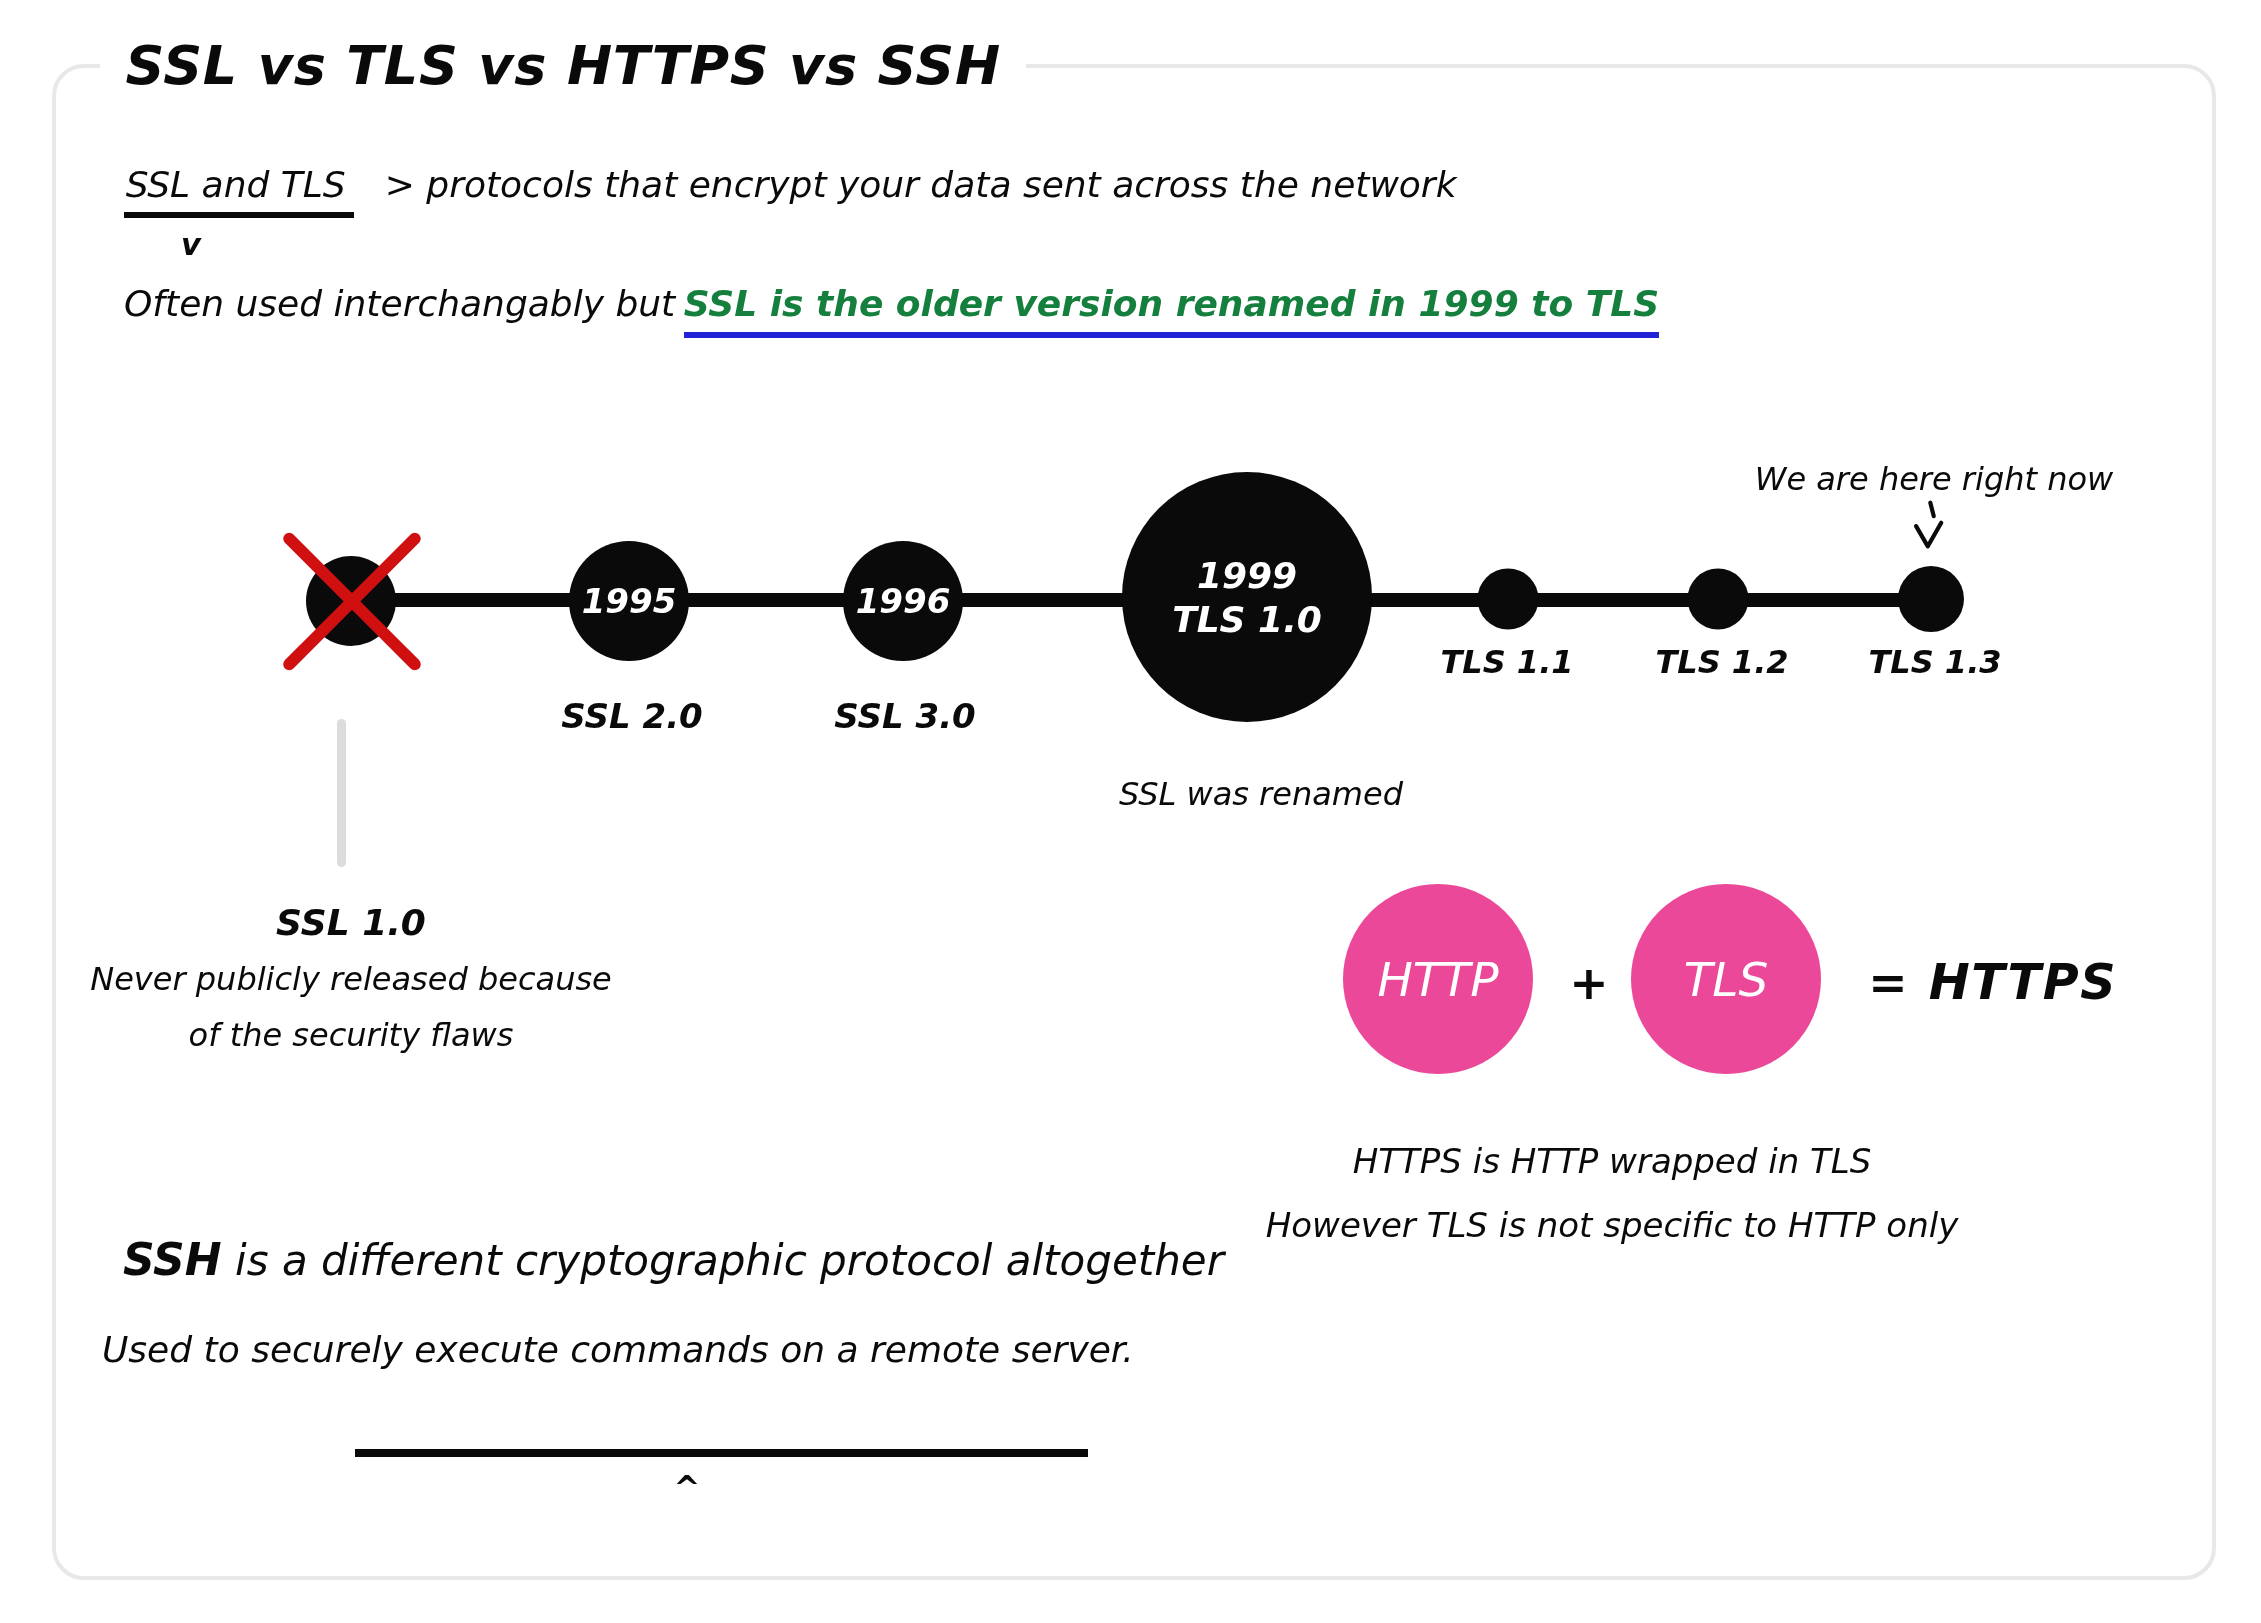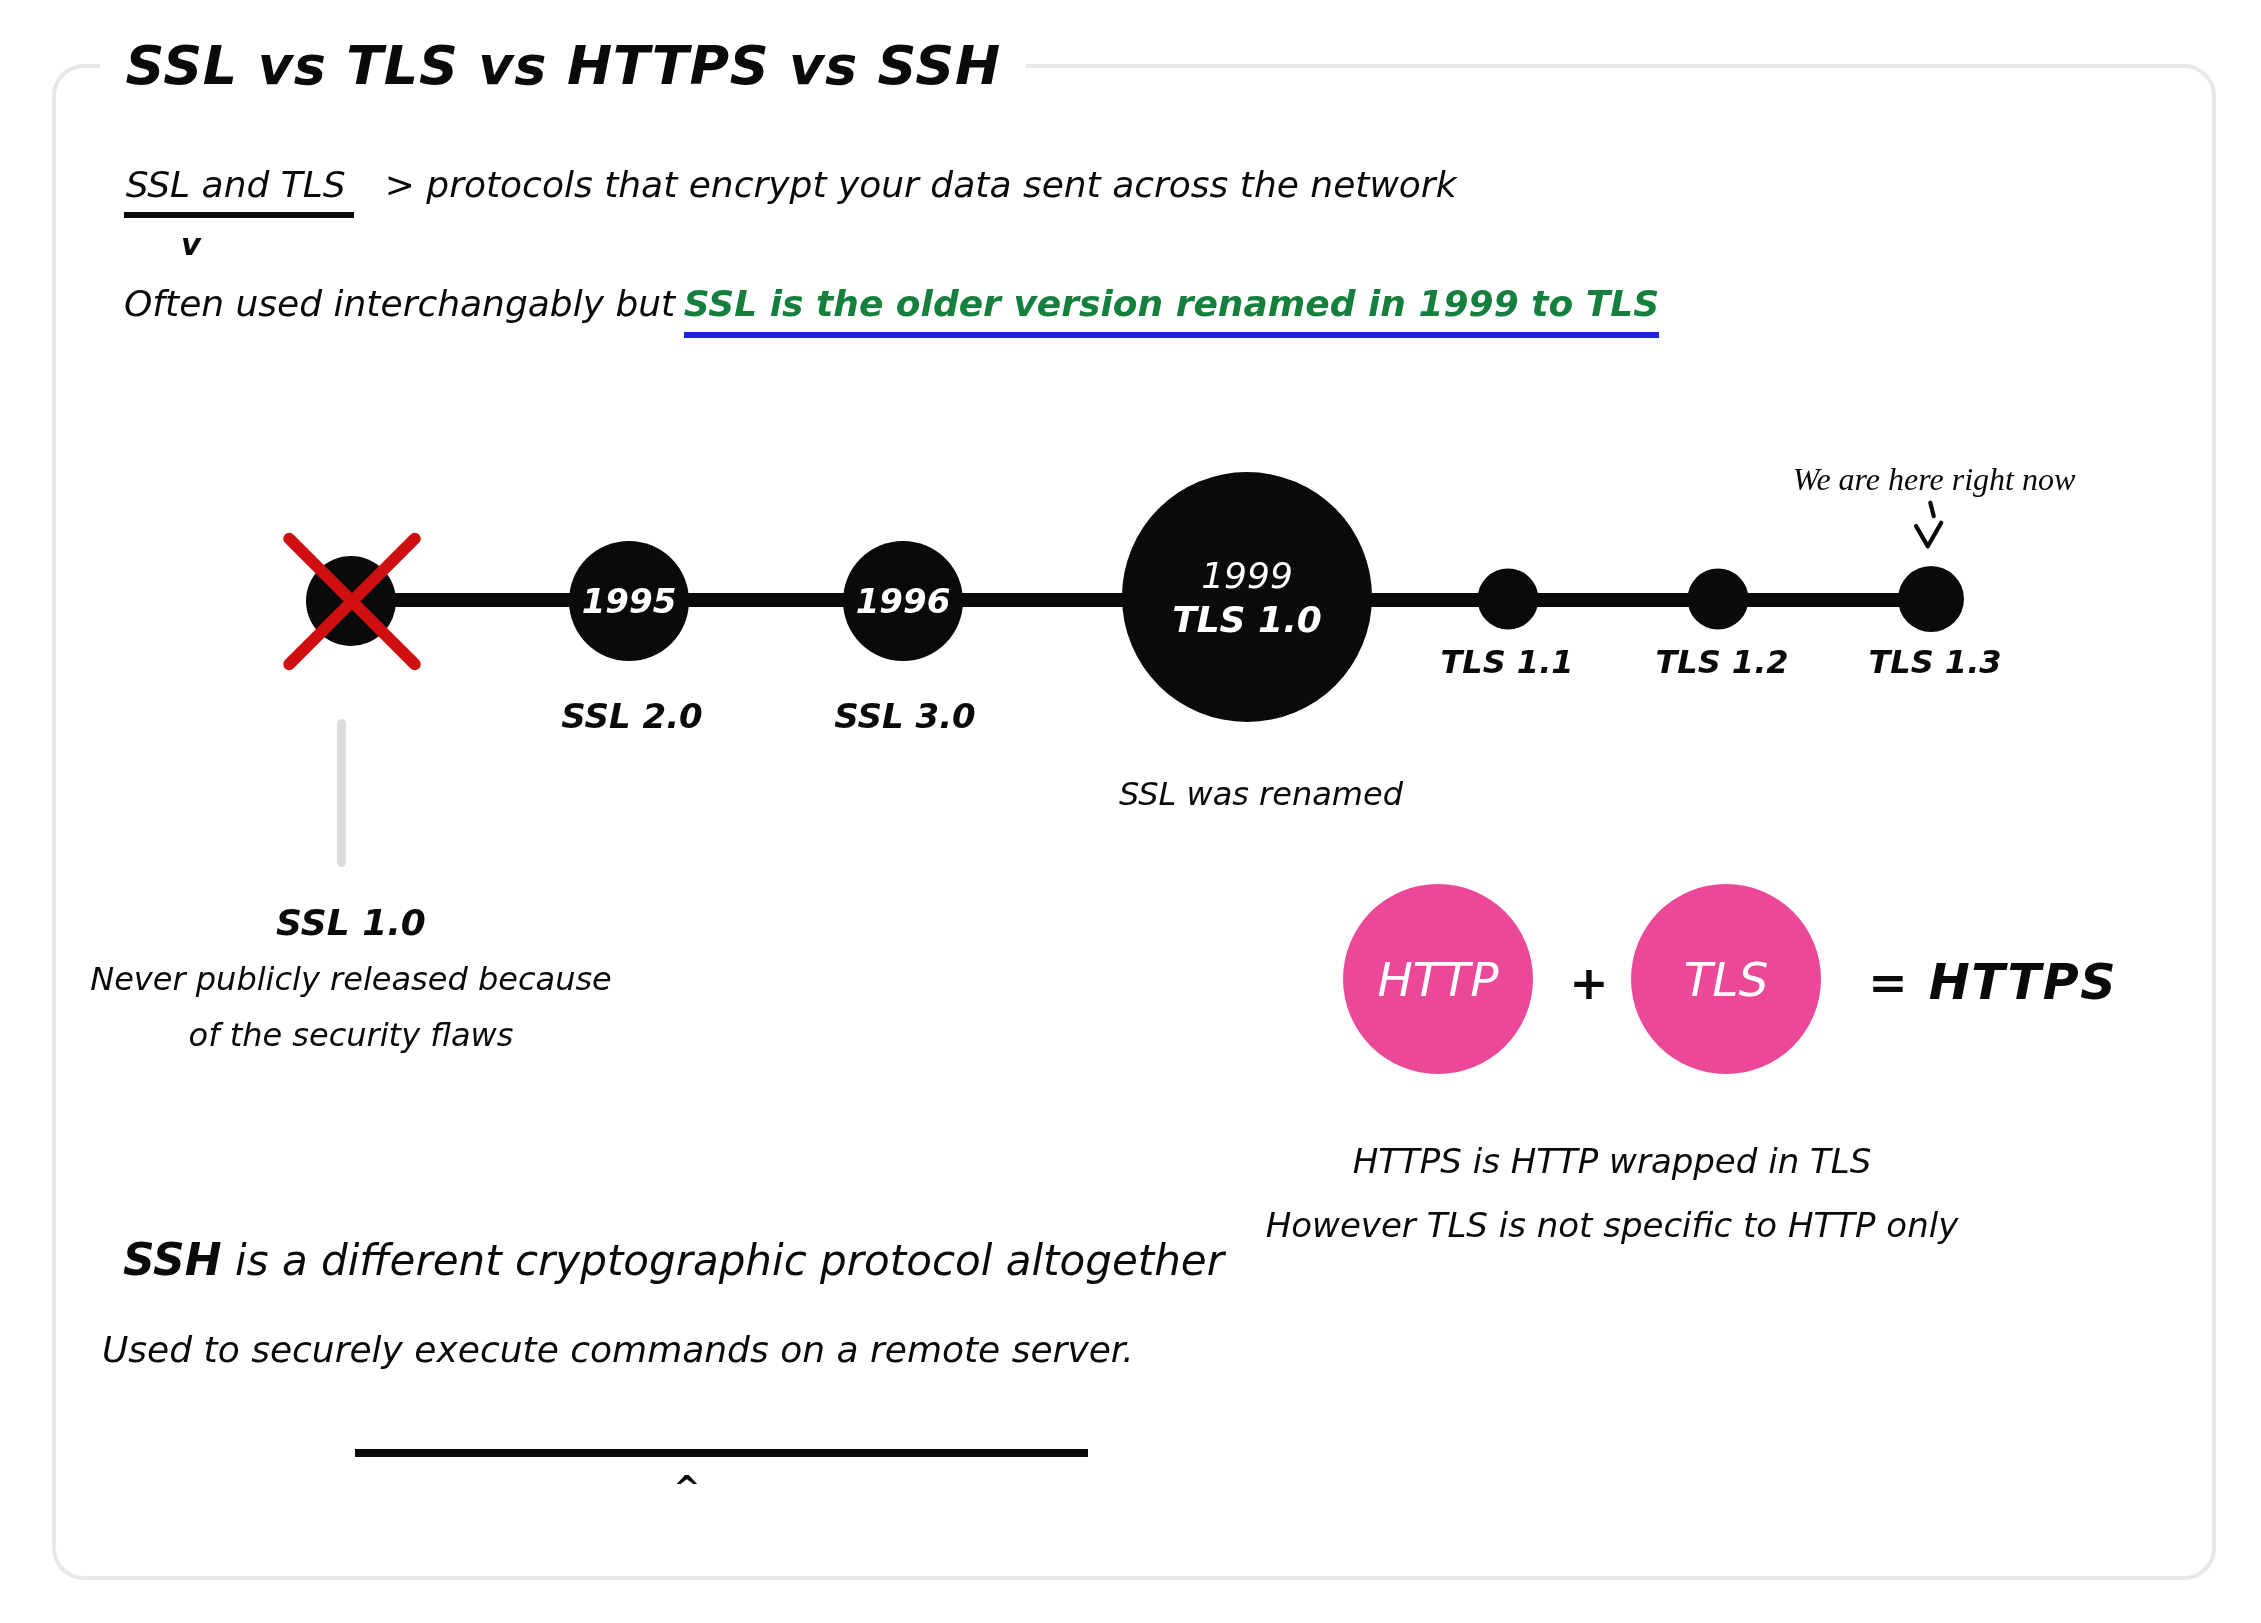--- a/index.html
+++ b/index.html
@@ -26,21 +26,21 @@
   
   .tl-line{position:absolute;left:351px;top:593px;width:1583px;height:13.5px;background:#0a0a0a;}
   .node{
     position:absolute;transform:translate(-50%,-50%);background:#0a0a0a;border-radius:50%;
     color:#ffffff;display:flex;flex-direction:column;align-items:center;justify-content:center;
   }
   .node-ssl10{left:351px;top:601px;width:90px;height:90px;}
   .node-1995{left:629px;top:601px;width:120px;height:120px;font-size:34px;font-weight:600;}
   .node-1996{left:903px;top:601px;width:120px;height:120px;font-size:34px;font-weight:600;}
   .node-1999{left:1247px;top:597px;width:250px;height:250px;}
-  .node-1999 .year{font-size:36px;font-weight:400;}
+  .node-1999 .year{font-size:36px;font-weight:700;}
   .node-1999 .name{font-size:36px;font-weight:800;margin-top:3px;}
   .node-sm{width:61px;height:61px;}
   .node-tls11{left:1508px;top:599px;}
   .node-tls12{left:1718px;top:599px;}
   .node-tls13{left:1931px;top:599px;width:66px;height:66px;}
   .tl-label{font-size:32px;font-weight:700;}
   .tl-label-lg{font-size:34px;font-weight:700;}
   .renamed{font-size:32px;}
   .wearehere{font-size:32px;}
   .cross-svg{position:absolute;left:279px;top:525px;}
@@ -108,21 +108,21 @@
   <div class="node node-tls13"></div>
 
   <div class="abs-c tl-label-lg" style="left:632px;top:716px;">SSL 2.0</div>
   <div class="abs-c tl-label-lg" style="left:905px;top:716px;">SSL 3.0</div>
   <div class="abs-c tl-label" style="left:1507px;top:662px;">TLS 1.1</div>
   <div class="abs-c tl-label" style="left:1722px;top:662px;">TLS 1.2</div>
   <div class="abs-c tl-label" style="left:1935px;top:662px;text-align:center;">TLS 1.3</div>
 
   <div class="abs-c renamed" style="left:1261px;top:794px;">SSL was renamed</div>
 
-  <div class="abs-c wearehere" style="left:1934px;top:479px;font-family:Liberation Serif, serif;">We are here right now</div>
+  <div class="abs-c wearehere" style="left:1934px;top:479px;">We are here right now</div>
   <svg class="arrow-svg" width="47" height="51" viewBox="0 0 56 60">
     <path d="M29 4 L33 20" stroke="#0a0a0a" stroke-width="5" stroke-linecap="round" fill="none"></path>
     <path d="M12 32 L26 56 L42 28" stroke="#0a0a0a" stroke-width="5" stroke-linecap="round" stroke-linejoin="round" fill="none"></path>
   </svg>
 
   <div class="connector"></div>
   <div class="abs-c note-title" style="left:351px;top:922px;">SSL 1.0</div>
   <div class="abs-c note-line" style="left:351px;top:979px;">Never publicly released because</div>
   <div class="abs-c note-line" style="left:351px;top:1035px;">of the security flaws</div>
 

